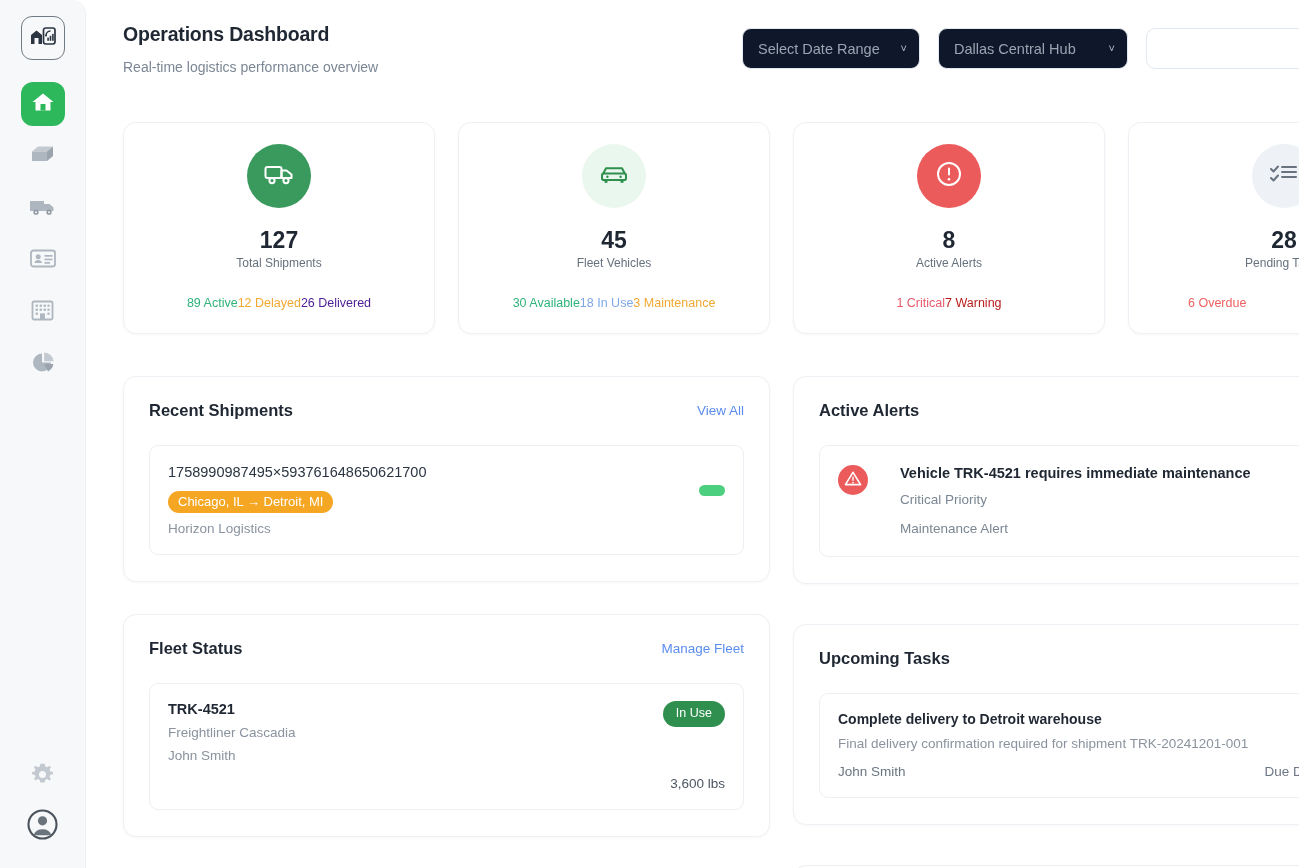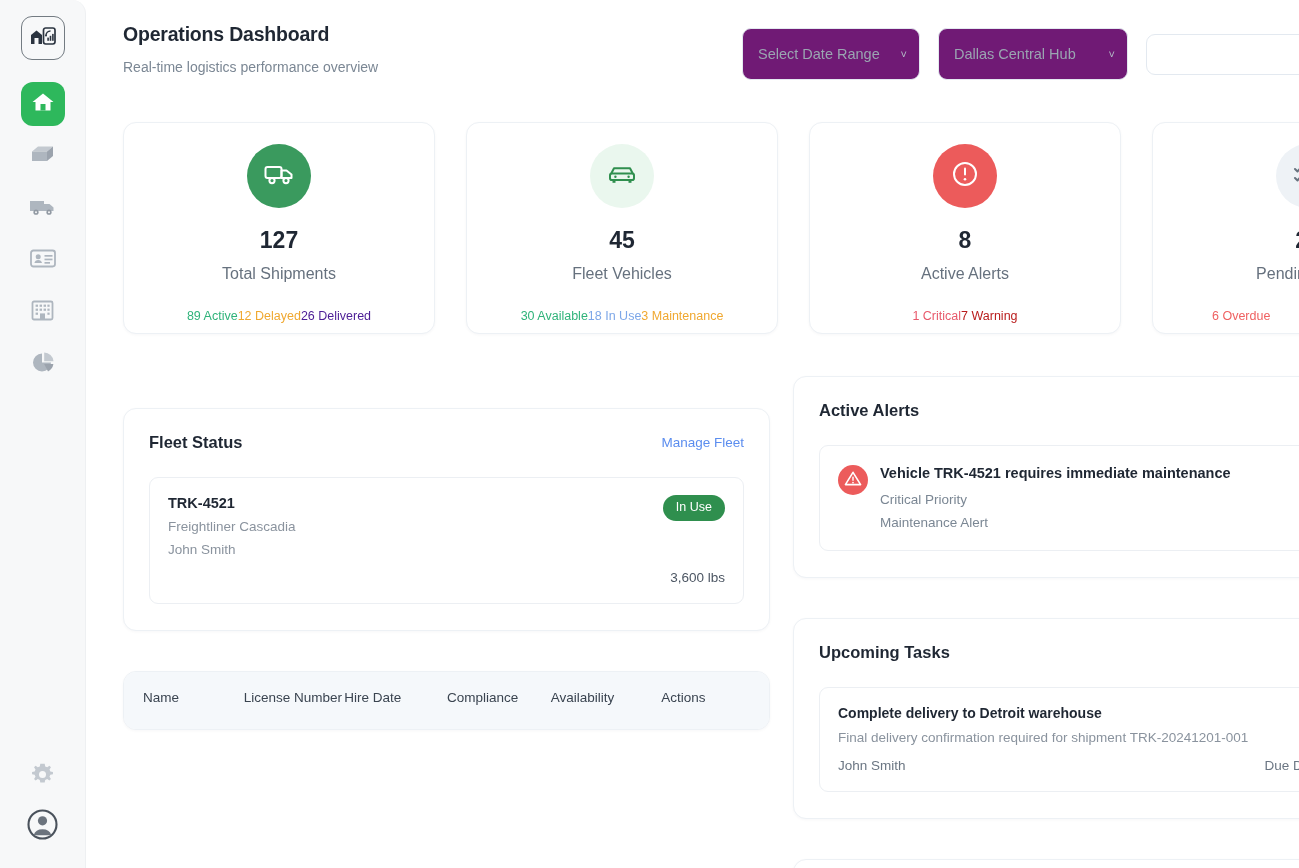--- a/index.html
+++ b/index.html
@@ -51,54 +51,54 @@
     letter-spacing: -0.2px; line-height: 24px;
   }
   .page-sub {
     font-size: 14px; color: #7b8794; margin-top: 12px; line-height: 18px;
   }
   .filters {
     position: absolute; top: 28px; left: 656px;
     display: flex; gap: 18px; align-items: center;
   }
   .select-box {
-    height: 52px; border: 1.3px solid #e3e9f0; border-radius: 9px;
-    background: #701a75; display: flex; align-items: center;
+    height: 41px; border: 1.3px solid #e3e9f0; border-radius: 9px;
+    background: #0f172a; display: flex; align-items: center;
     padding: 0 12px 0 15px; color: #9aa5b1; font-size: 14.5px;
     cursor: pointer; white-space: nowrap;
   }
   .select-box .lbl { margin-right: 12px; }
   .select-box.w1 { width: 178px; justify-content: space-between; }
   .select-box.w2 { width: 190px; justify-content: space-between; }
   .plain-input {
     width: 180px; height: 41px; border: 1.3px solid #e3e9f0;
     border-radius: 9px; background: #fff;
   }
   .caret { color: #b3bdc7; font-size: 11px; line-height: 1; }
 
   
   .kpi-row {
-    display: flex; gap: 31px; margin-top: 28px;
+    display: flex; gap: 23px; margin-top: 28px;
     padding-right: 0;
   }
   .kpi-card {
     width: 312px; min-width: 312px; height: 212px;
     background: #fff; border: 1.2px solid #edf1f5; border-radius: 13px;
     box-shadow: 0 1px 3px rgba(20,30,50,0.035);
     display: flex; flex-direction: column; align-items: center;
     padding-top: 21px;
   }
   .kpi-icon {
     width: 64px; height: 64px; border-radius: 50%;
     display: flex; align-items: center; justify-content: center;
   }
   .kpi-value {
     font-size: 23px; font-weight: bold; color: #1f2733; margin-top: 19px;
   }
-  .kpi-label { font-size: 16px; color: #66717e; margin-top: 11px; }
+  .kpi-label { font-size: 12px; color: #66717e; margin-top: 2px; }
   .kpi-subs {
     display: flex; width: 100%; justify-content: center;
     margin-top: 26px; padding: 0 14px; font-size: 12.5px;
   }
   .kpi-subs.two { justify-content: center; padding: 0 52px; }
   .kpi-subs.one { justify-content: flex-start; padding-left: 59px; }
 
   
   .content-cols { display: flex; gap: 23px; margin-top: 42px; }
   .col-left { width: 647px; min-width: 647px; }
@@ -124,21 +124,21 @@
     display: inline-block; margin-top: 9px;
     background: #f5a623; color: #ffffff; border-radius: 11px;
     padding: 3px 10px 4px 10px; font-size: 13px; line-height: 15px;
   }
   .carrier { font-size: 13.5px; color: #8a939e; margin-top: 8px; }
   .green-pill {
     width: 26px; height: 11px; border-radius: 6px; background: #4cd080;
     margin-top: 22px;
   }
 
-  .alert-row { display: flex; align-items: flex-start; gap: 12px; }
+  .alert-row { display: flex; align-items: flex-start; gap: 32px; }
   .alert-icon {
     width: 30px; height: 30px; border-radius: 50%; background: #ec5b5b;
     display: flex; align-items: center; justify-content: center;
     flex: 0 0 auto; margin-top: 2px;
   }
   .alert-title { font-size: 14.5px; font-weight: bold; color: #1f2733; line-height: 20px; }
   .alert-meta { font-size: 13.5px; color: #7b8794; margin-top: 7px; line-height: 19px; }
 
   .fleet-id { font-size: 14.5px; font-weight: bold; color: #1f2733; }
   .fleet-model { font-size: 13.5px; color: #8a939e; margin-top: 8px; }
@@ -403,20 +403,34 @@
           <span style="color:#ef6262">6 Overdue</span>
         </div>
       </div>
 
     </div>
 
     <div class="content-cols">
 
       <div class="col-left">
 
+        <div class="panel">
+          <div class="panel-head">
+            <span class="panel-title">Recent Shipments</span>
+            <span class="panel-link">View All</span>
+          </div>
+          <div class="inner-card">
+            <div>
+              <div class="ship-id">1758990987495×593761648650621700</div>
+              <div class="route-badge">Chicago, IL → Detroit, MI</div>
+              <div class="carrier">Horizon Logistics</div>
+            </div>
+            <div class="green-pill"></div>
+          </div>
+        </div>
 
         <div class="panel" style="margin-top:32px">
           <div class="panel-head">
             <span class="panel-title">Fleet Status</span>
             <span class="panel-link">Manage Fleet</span>
           </div>
           <div class="inner-card">
             <div>
               <div class="fleet-id">TRK-4521</div>
               <div class="fleet-model">Freightliner Cascadia</div>
@@ -455,21 +469,21 @@
                   <svg width="18" height="17" viewBox="0 0 18 17">
                     <path d="M9 2.3 L16.6 14.6 H1.4 Z" fill="none" stroke="#fff" stroke-width="1.6" stroke-linejoin="round"></path>
                     <rect x="8.3" y="6.4" width="1.4" height="4.6" rx="0.7" fill="#fff"></rect>
                     <circle cx="9" cy="12.6" r="0.85" fill="#fff"></circle>
                   </svg>
                 </span>
               </div>
               <div>
                 <div class="alert-title">Vehicle TRK-4521 requires immediate maintenance</div>
                 <div class="alert-meta">Critical Priority</div>
-                <div class="alert-meta" style="margin-top:4px">Maintenance Alert</div>
+                <div class="alert-meta" style="margin-top:10px">Maintenance Alert</div>
               </div>
             </div>
           </div>
         </div>
 
         <div class="panel" style="margin-top:40px">
           <div class="panel-head">
             <span class="panel-title">Upcoming Tasks</span>
           </div>
           <div class="inner-card" style="display:block">

